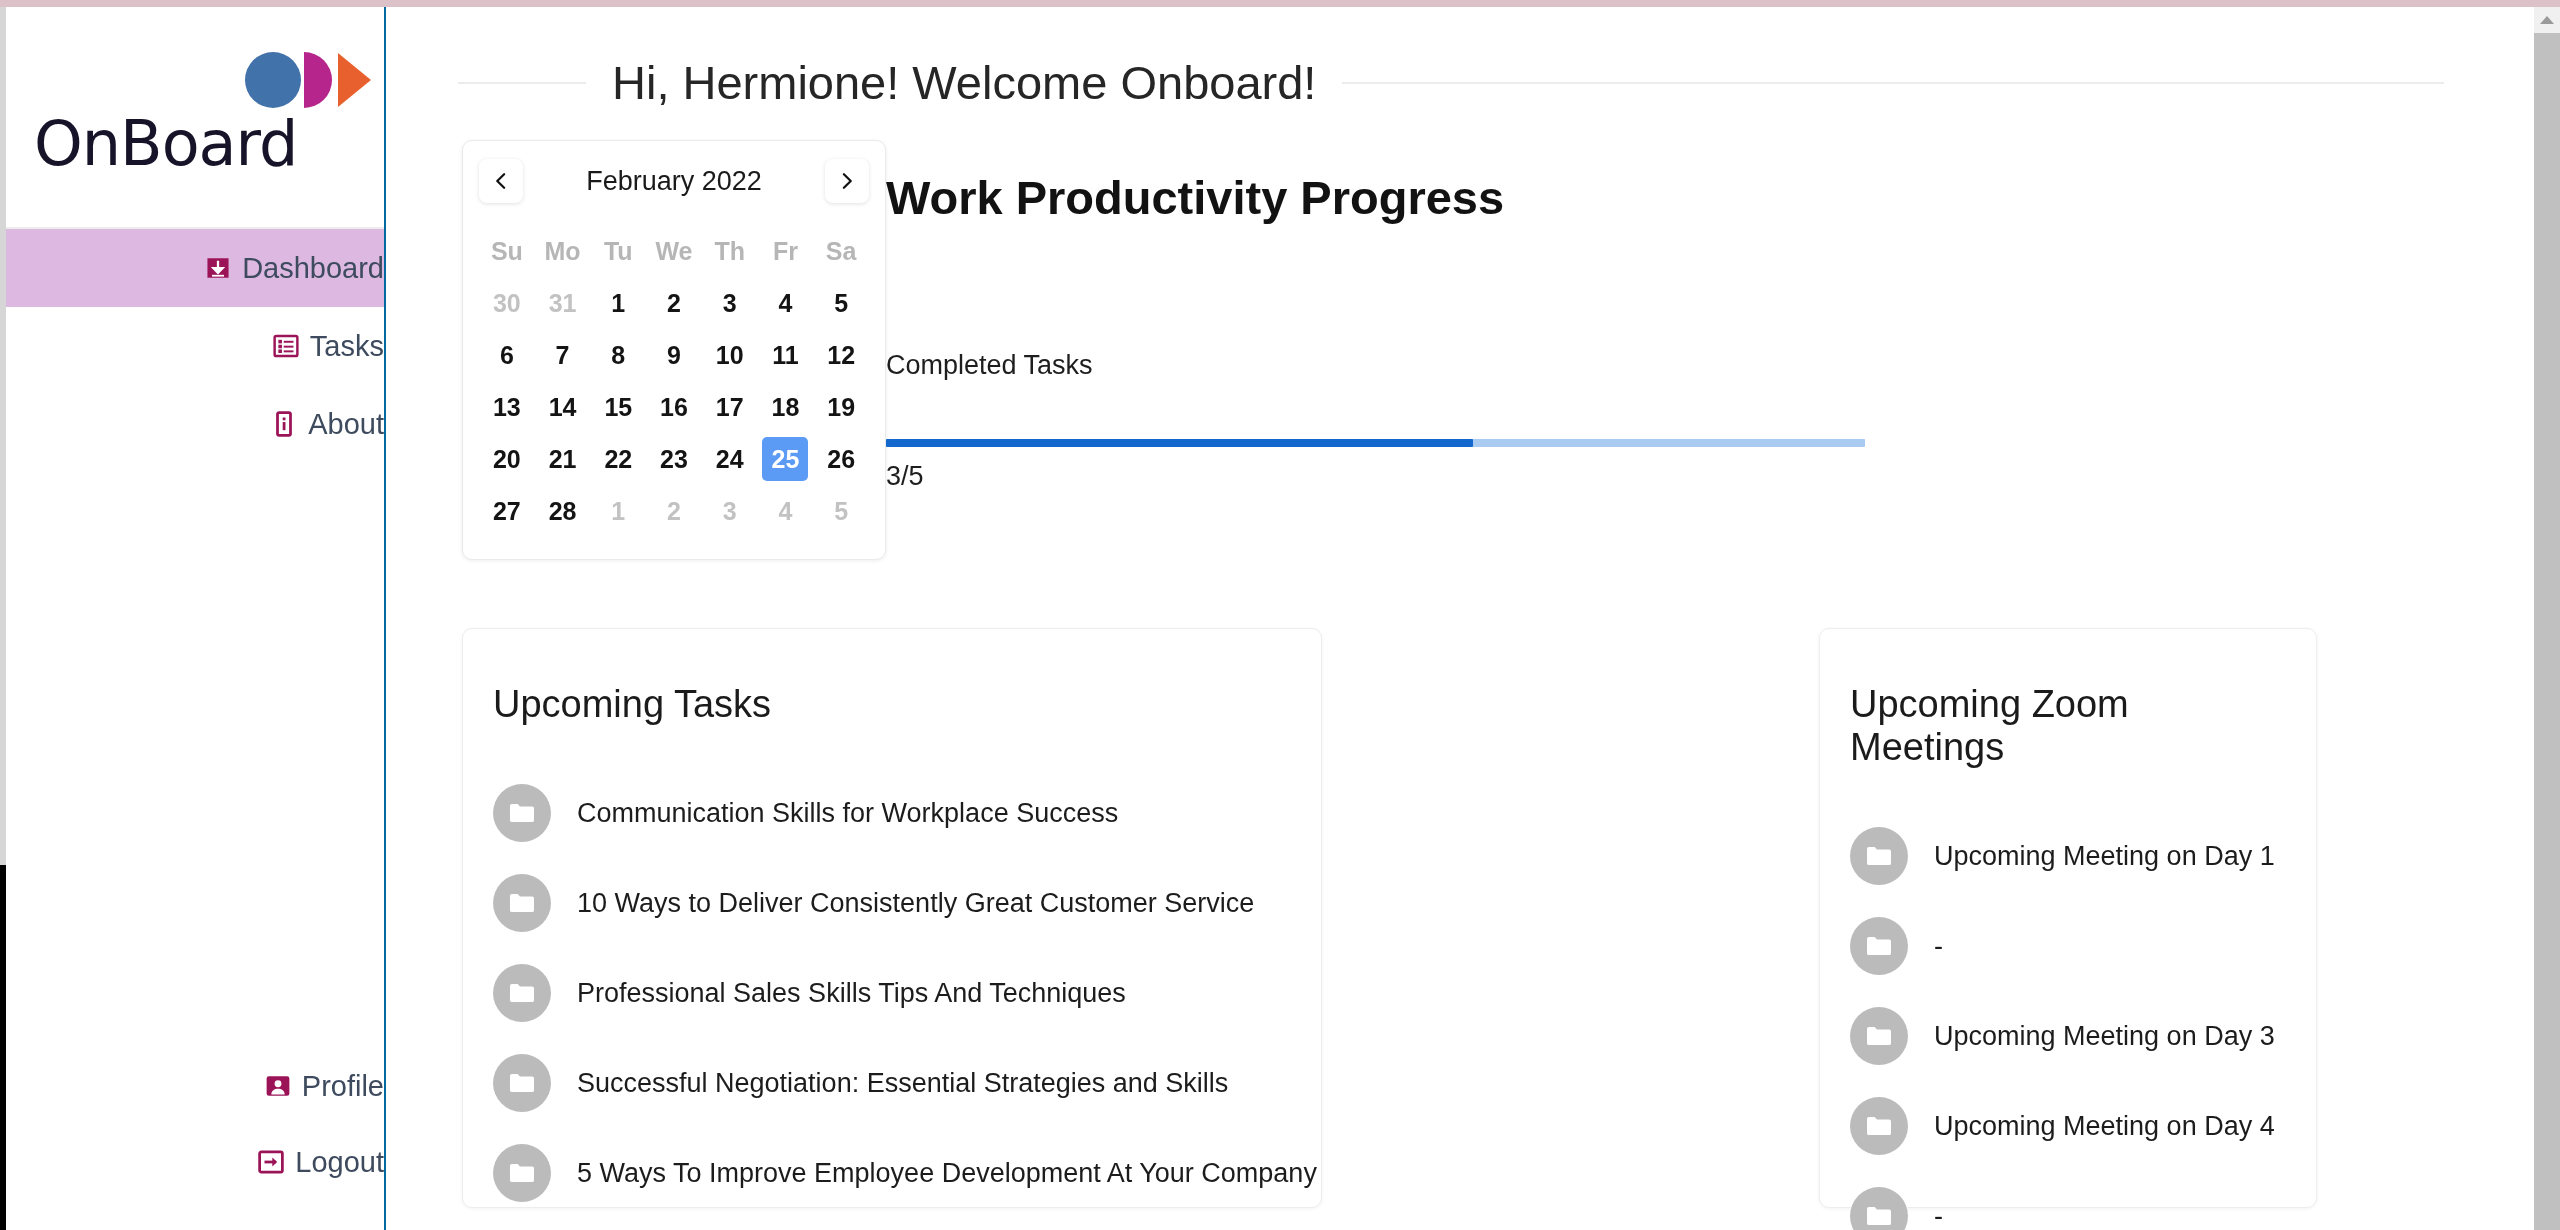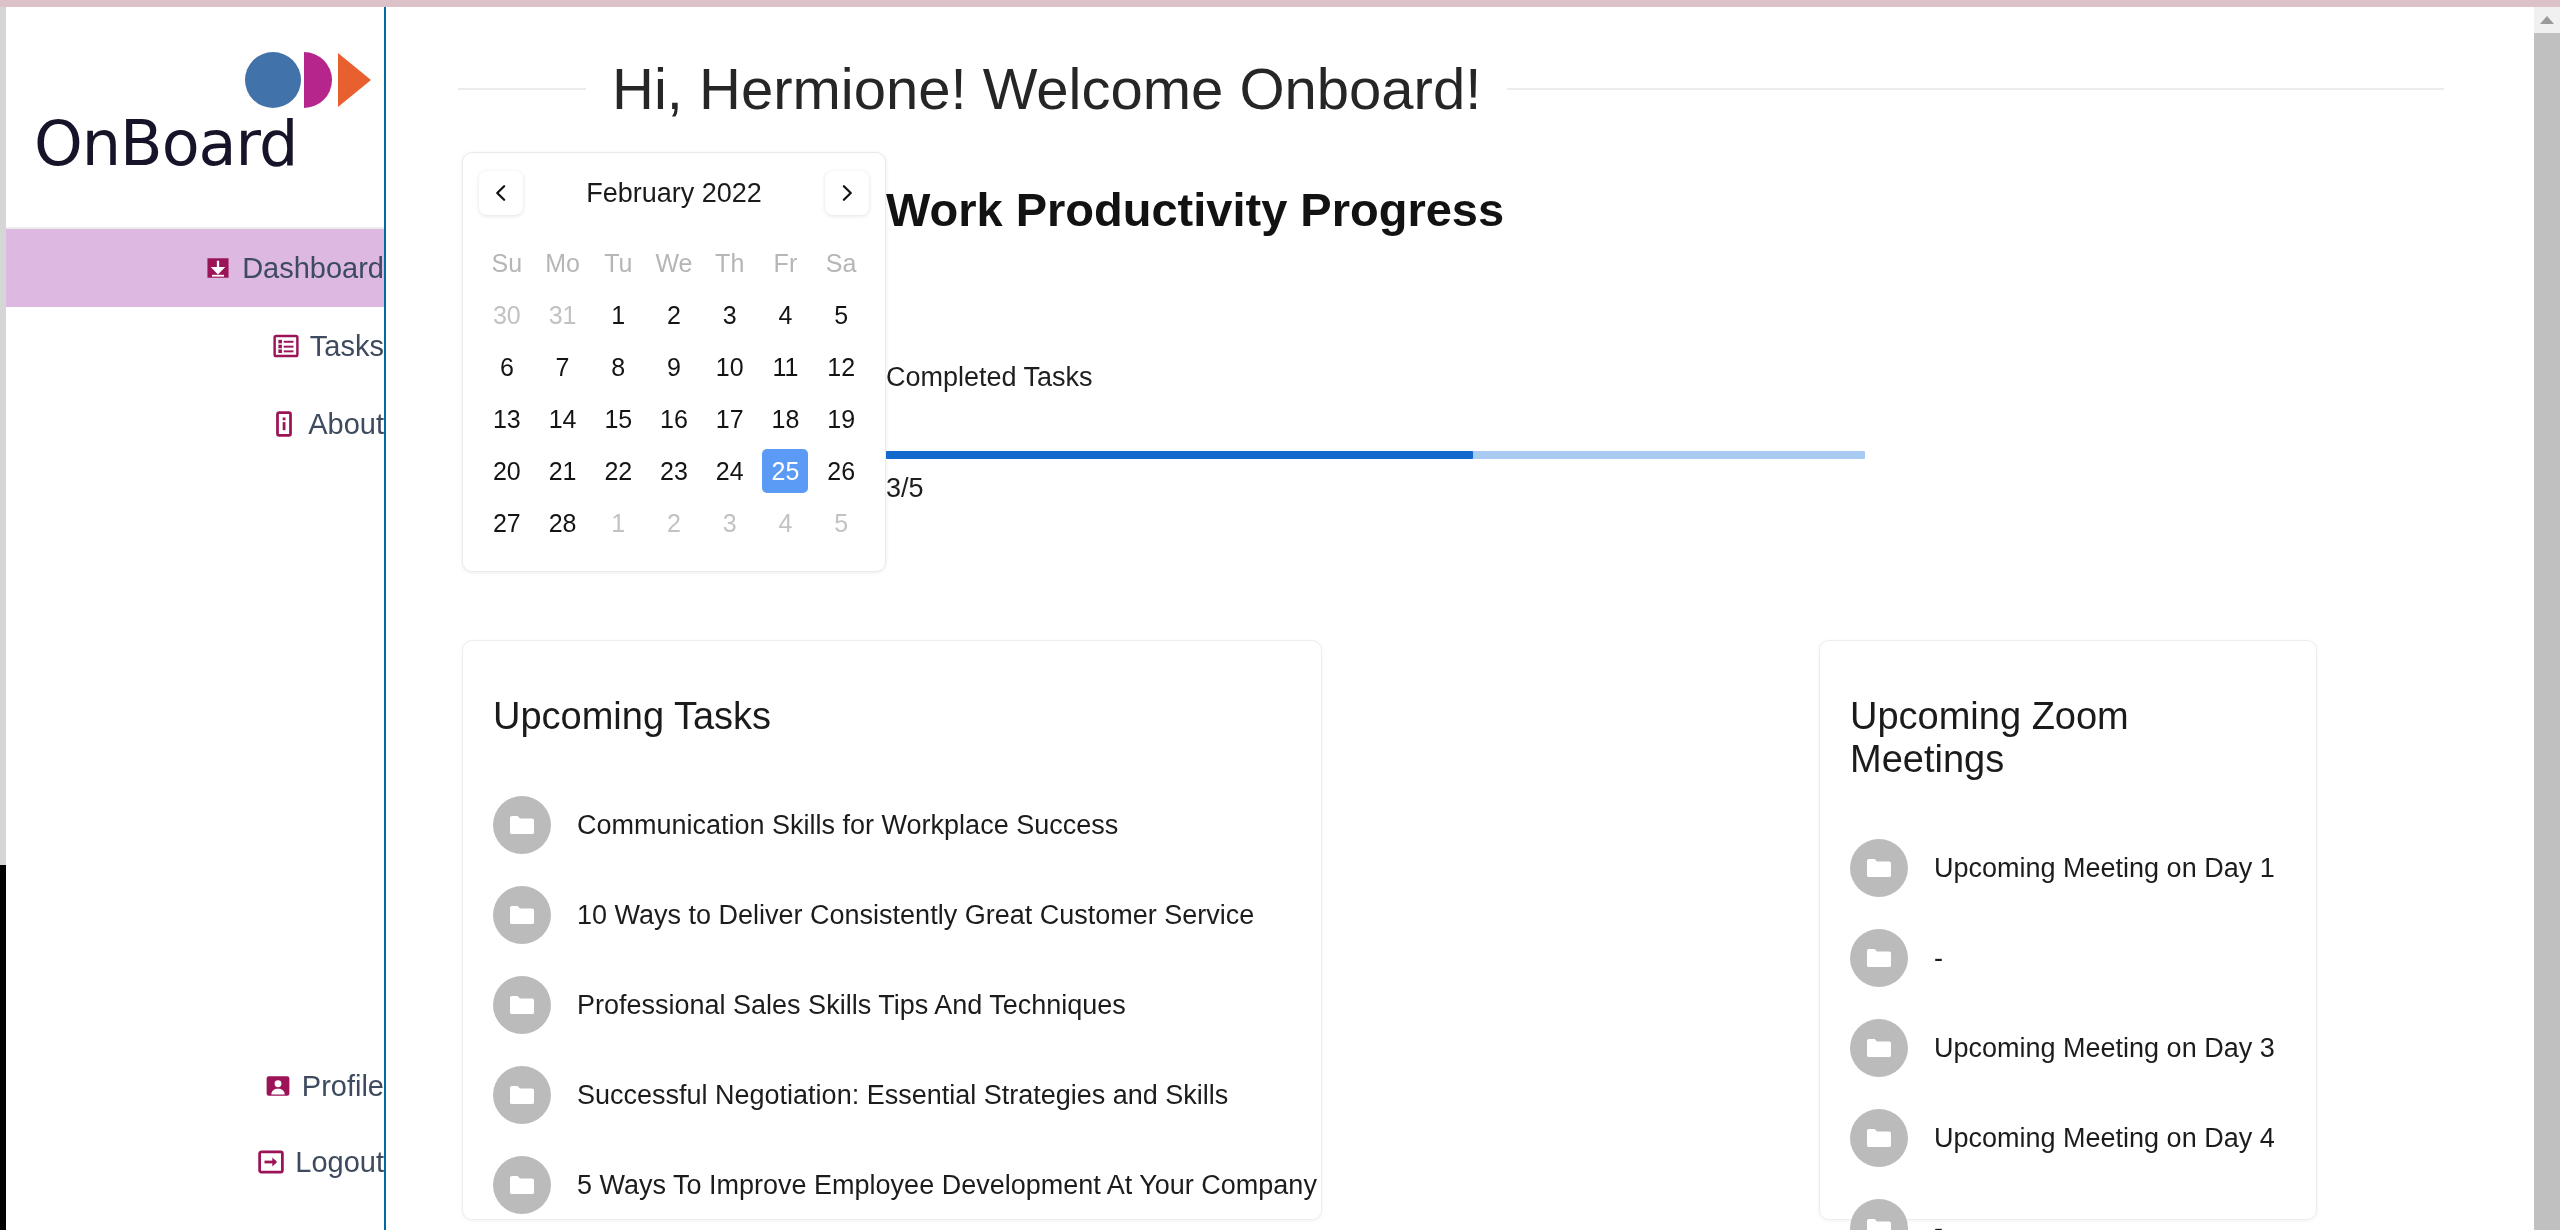--- a/index.html
+++ b/index.html
@@ -154,21 +154,21 @@
     gap: 26px;
     margin: 48px 90px 0 70px;
   }
   #greeting-row .rule {
     height: 2px;
     background: #ececec;
   }
   #greeting-row .rule.left  { width: 128px; flex: 0 0 128px; }
   #greeting-row .rule.right { flex: 1 1 auto; }
   #greeting-text {
-    font-size: 58px;
+    font-size: 47px;
     color: #262626;
     white-space: nowrap;
     font-weight: 400;
   }
 
   
   #row1 {
     display: flex;
     align-items: flex-start;
     margin-top: 30px;
@@ -201,20 +201,21 @@
   }
   #cal-title {
     font-size: 27px;
     color: #1a1a1a;
     font-weight: 400;
   }
   #cal-grid {
     display: grid;
     grid-template-columns: repeat(7, 1fr);
     row-gap: 0;
+    font-weight: bold;
   }
   .cal-dow {
     text-align: center;
     font-size: 25px;
     color: #b6b6b6;
     height: 52px;
     line-height: 52px;
   }
   .cal-day {
     height: 52px;

